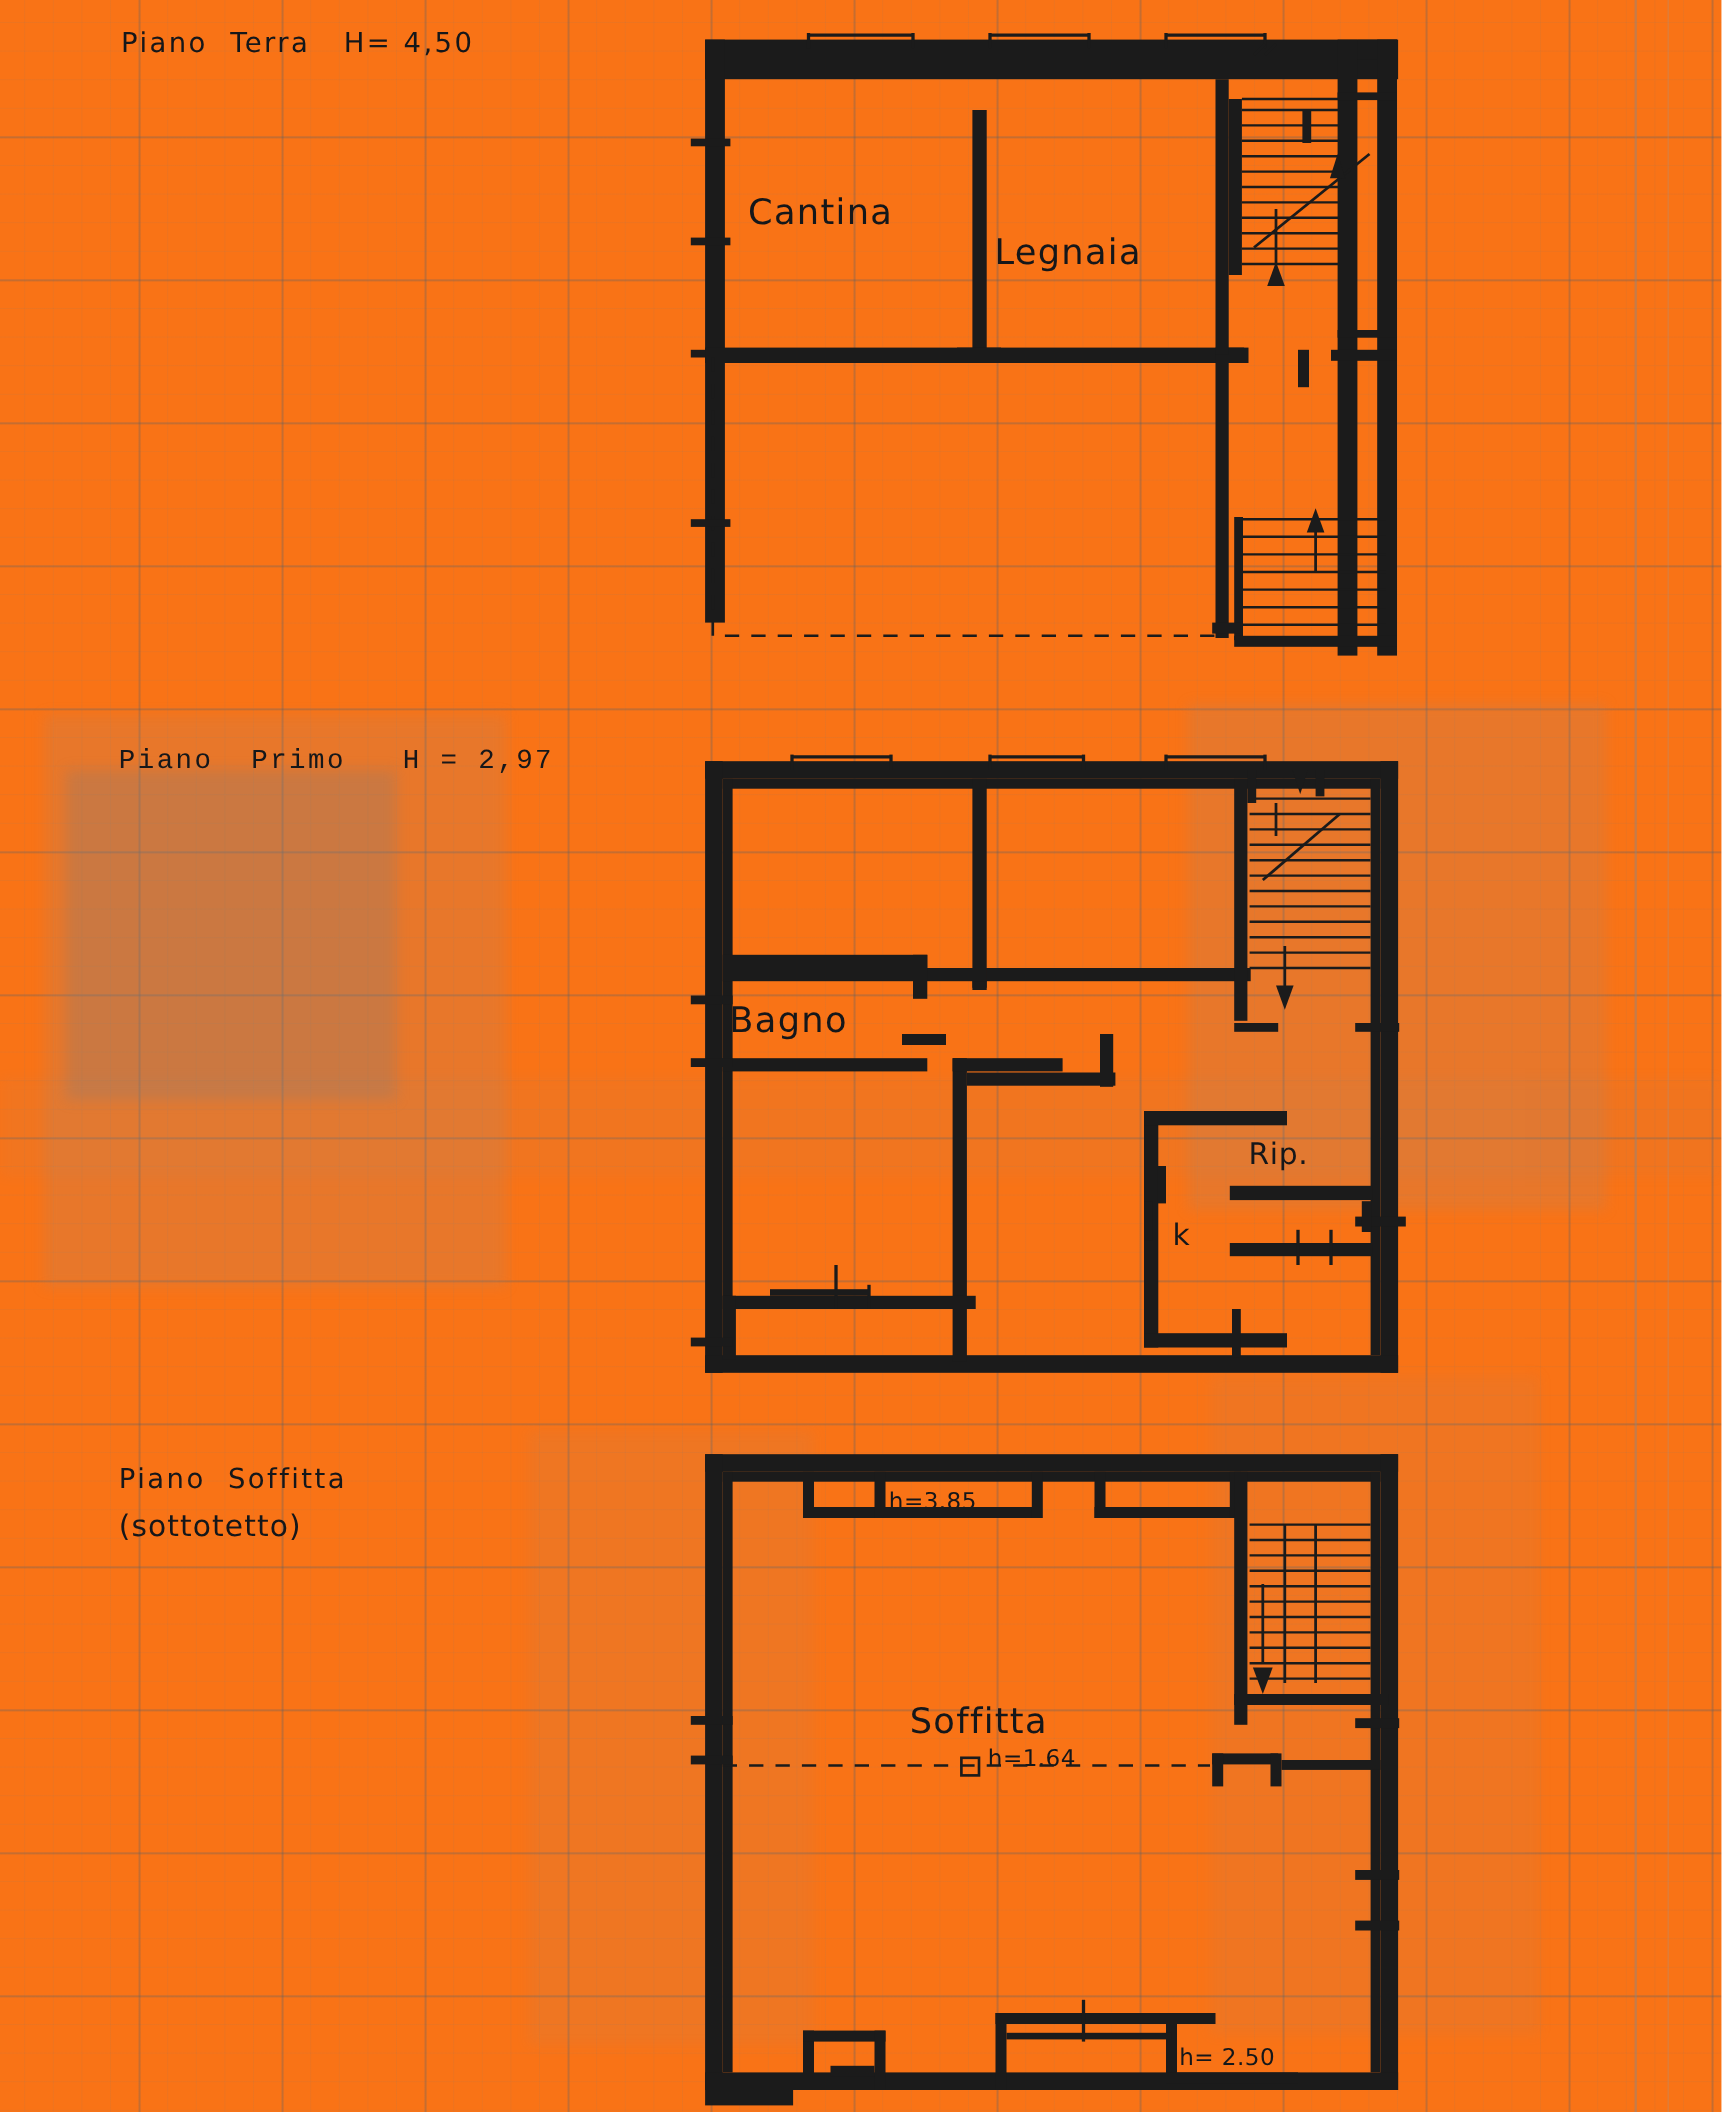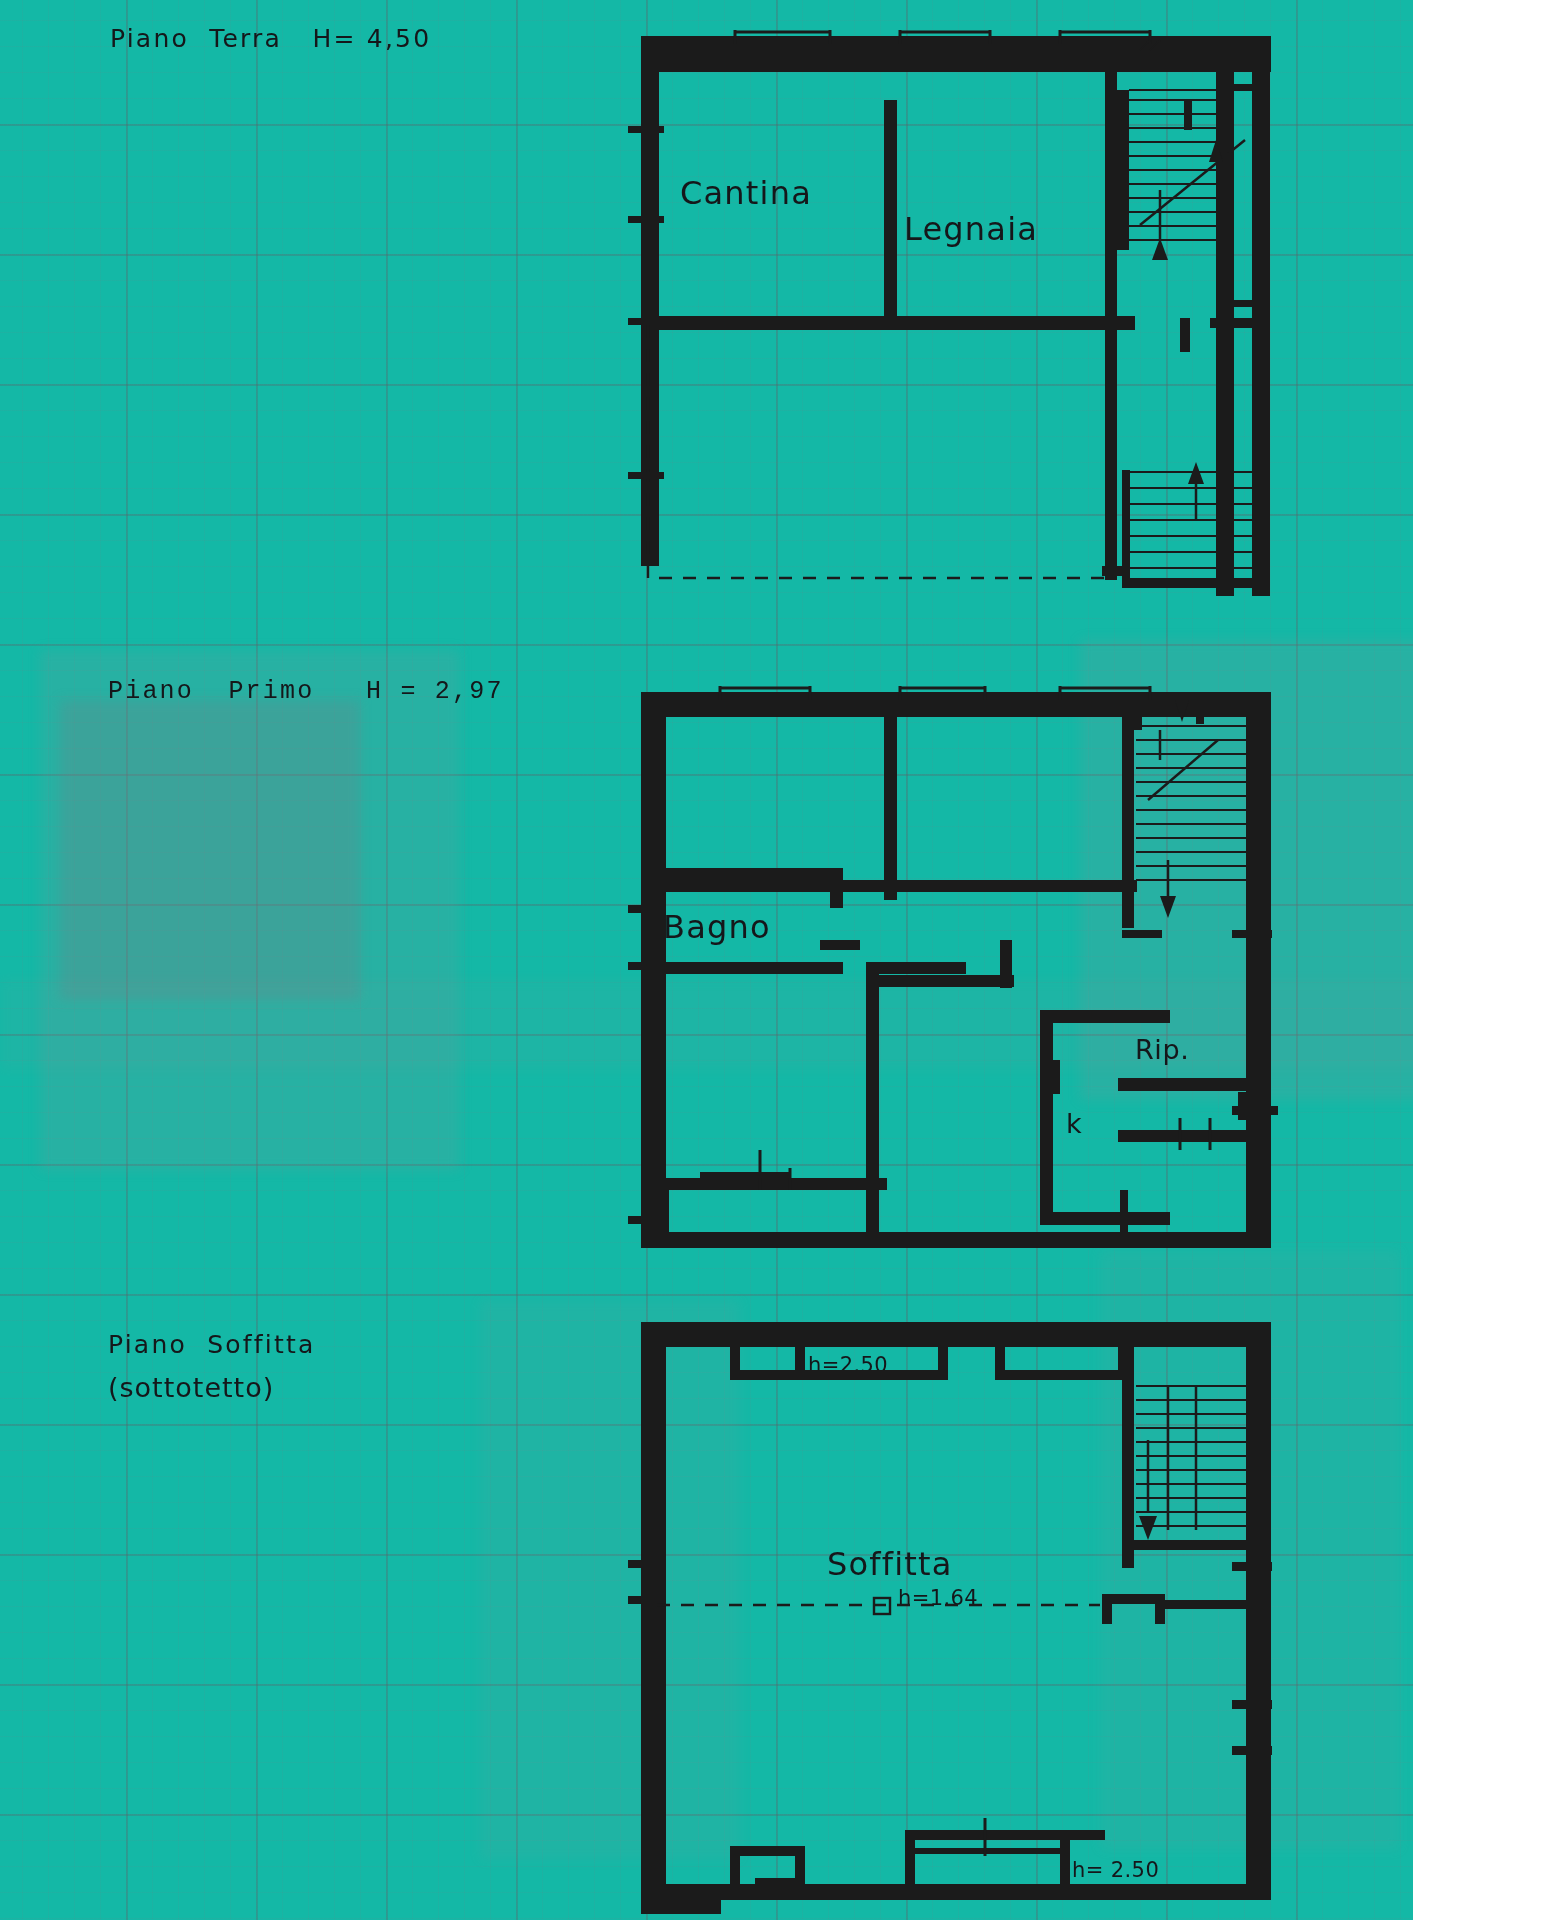--- a/index.html
+++ b/index.html
@@ -2,23 +2,23 @@
 <html><head>
 <meta charset="utf-8">
 <style>
   html, body {
     margin: 0;
     padding: 0;
     background: #ffffff;
   }
   #sheet {
     position: relative;
-    width: 1413px;
+    width: 1565px;
     height: 1920px;
-    background: #14b8a6;
+    background: #f97316;
     overflow: hidden;
     font-family: "DejaVu Sans", sans-serif;
     color: #111;
   }
 
   
   .grid-layer {
     position: absolute;
     inset: 0;
     pointer-events: none;
@@ -108,21 +108,21 @@
   <div class="floor-sub" style="left:108px;top:1372px;">(sottotetto)</div>
 
   <div class="room-label" style="left:680px;top:174px;">Cantina</div>
   <div class="room-label" style="left:904px;top:174px;margin-top:36px;">Legnaia</div>
 
   <div class="room-label" style="left:663px;top:908px;">Bagno</div>
   <div class="room-label small" style="left:1135px;top:1034px;">Rip.</div>
   <div class="room-label small" style="left:1066px;top:1108px;">k</div>
 
   <div class="room-label" style="left:790px;top:1545px;margin-left:37px;">Soffitta</div>
-  <div class="room-label tiny" style="left:808px;top:1353px;">h=2.50</div>
+  <div class="room-label tiny" style="left:808px;top:1353px;">h=3.85</div>
   <div class="room-label tiny" style="left:898px;top:1586px;">h=1.64</div>
   <div class="room-label tiny" style="left:1072px;top:1858px;">h= 2.50</div>
 
   <svg class="overlay" viewBox="0 0 1565 1920">
     <g stroke="#1b1b1b" fill="none" shape-rendering="geometricPrecision">
 
       <g>
 
         <rect x="641" y="36" width="630" height="36" fill="#1b1b1b" stroke="none"></rect>
         <rect x="641" y="36" width="18" height="530" fill="#1b1b1b" stroke="none"></rect>

